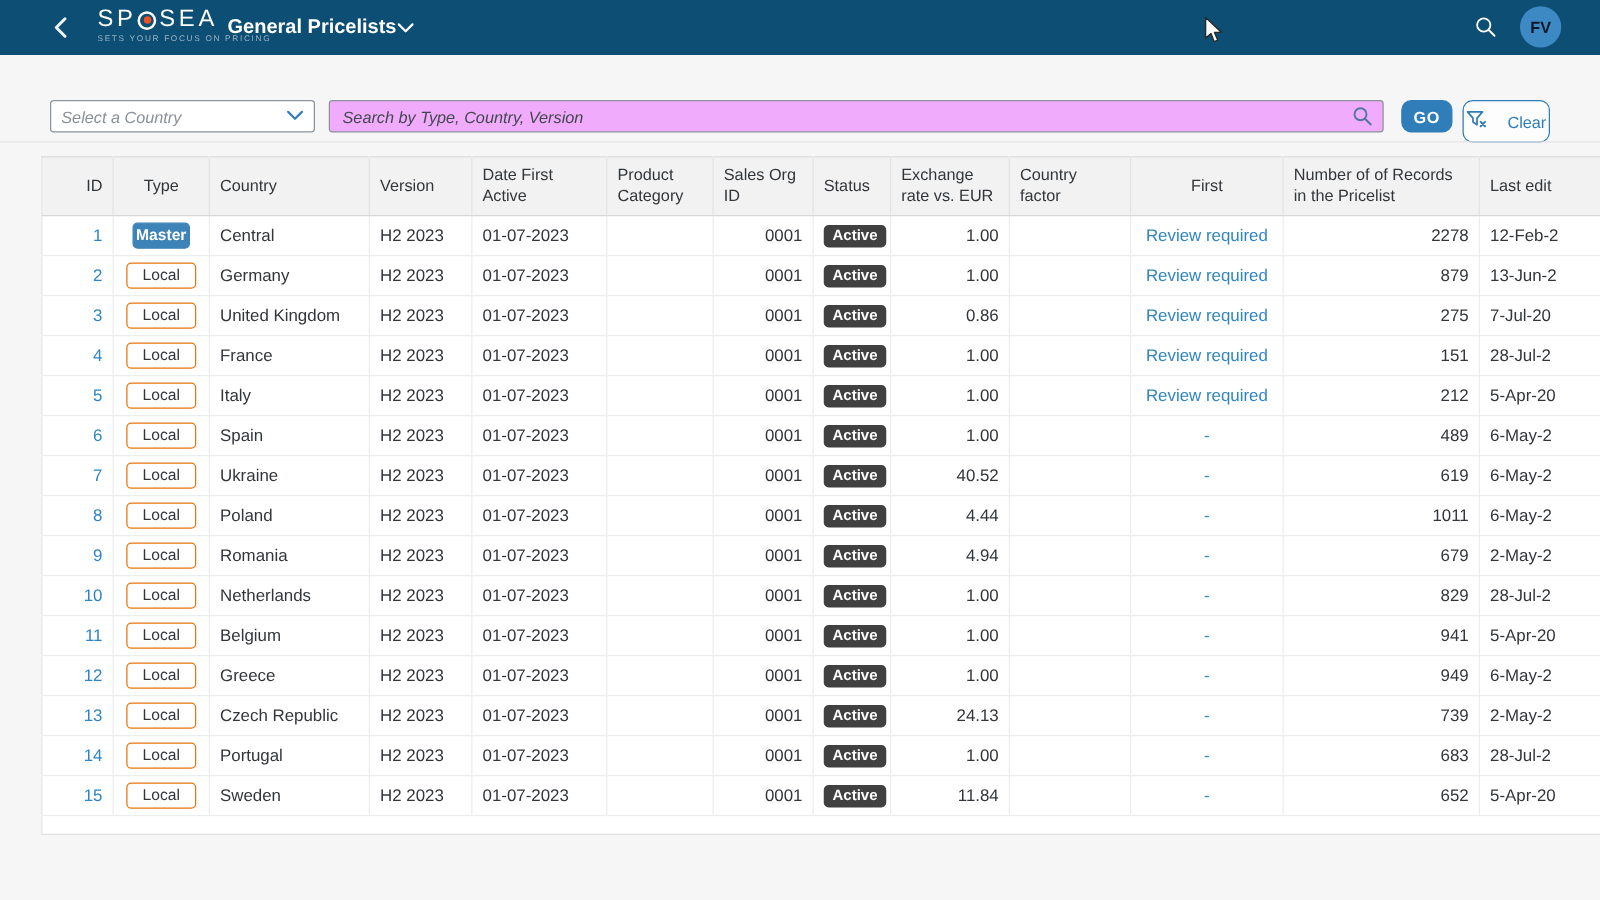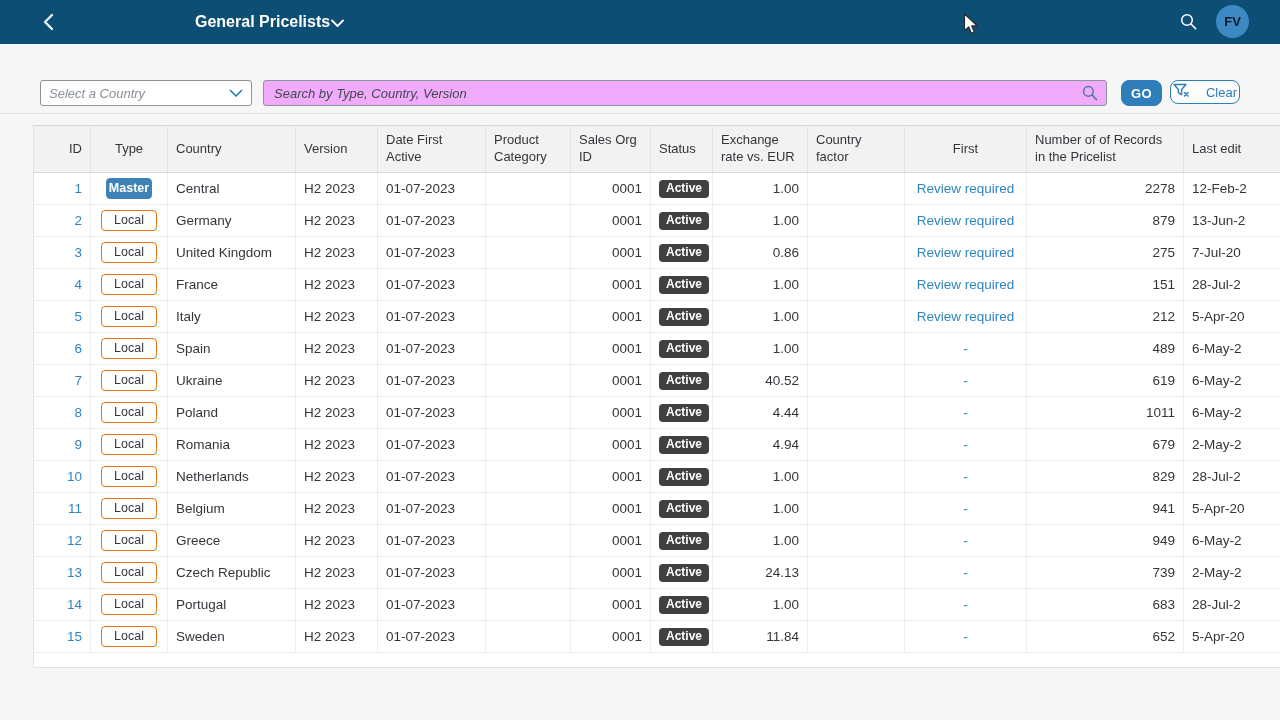--- a/index.html
+++ b/index.html
@@ -28,21 +28,21 @@
   }
   .logo-o::after {
     content:""; position:absolute; left:50%; top:50%; width:6px; height:6px;
     margin:-3px 0 0 -3px; border-radius:50%; background:#f05123;
   }
   .logo-tagline {
     margin-top:1px; font-size:6.6px; letter-spacing:1.35px;
     color:#9db4c4; white-space:nowrap;
   }
   .page-title-wrap {
-    position:absolute; left:195px; top:0; height:44px;
+    position:absolute; left:182px; top:0; height:44px;
     display:flex; align-items:center; gap:1px;
   }
   .page-title { color:#fff; font-size:16px; font-weight:bold; }
   .title-caret { margin-top:2px; cursor:pointer; }
   .shell-search { position:absolute; left:1180px; top:13px; cursor:pointer; }
   .avatar {
     position:absolute; left:1216px; top:5px; width:33px; height:33px;
     border-radius:50%; background:#3c89c4; color:#0f172a; font-size:13px;
     font-weight:bold; display:flex; align-items:center; justify-content:center;
     cursor:pointer;
@@ -67,21 +67,21 @@
   .search-input::placeholder { color:#42484e; font-style:italic; opacity:1; }
   .search-input-icon { position:absolute; right:9px; top:5px; cursor:pointer; }
   .go-btn {
     position:absolute; left:1121px; top:80px; width:41px; height:26px;
     background:#2f7db9; border:1px solid #2f7db9; border-radius:8px;
     color:#fff; font-weight:bold; font-size:13px; letter-spacing:.5px;
     display:flex; align-items:center; justify-content:center; cursor:pointer;
     font-family:"Liberation Sans", sans-serif;
   }
   .clear-btn {
-    position:absolute; left:1170px; top:80px; height:24px; width:70px;
+    position:absolute; left:1170px; top:80px; height:34px; width:70px;
     background:#fdfdfd; border:1px solid #2f7db9; border-radius:8px;
     color:#2f7db9; font-size:13px;
     display:flex; align-items:center; justify-content:center; gap:16px;
     cursor:pointer; font-family:"Liberation Sans", sans-serif;
   }
   .filter-sep { position:absolute; left:0; top:113px; width:1280px; height:1px; background:#e4e4e6; }
 
   
   .table-wrap { position:absolute; left:33px; top:125px; width:1307px; }
   table {
@@ -124,20 +124,28 @@
 </head>
 <body>
 
 <div class="shell">
   <span class="back-btn">
     <svg width="12" height="18" viewBox="0 0 12 18">
         <path d="M10 2 L3 9 L10 16" fill="none" stroke="#eef4f8" stroke-width="2.4" stroke-linecap="round" stroke-linejoin="round"></path>
       </svg>
   </span>
 
+  <div class="logo">
+    <div class="logo-line">
+      <span>SP</span>
+        <span class="logo-o"></span>
+        <span>SEA</span>
+    </div>
+    <div class="logo-tagline">SETS YOUR FOCUS ON PRICING</div>
+  </div>
 
   <div class="page-title-wrap">
     <span class="page-title">General Pricelists</span>
     <span class="title-caret">
       <svg width="13" height="9" viewBox="0 0 13 9">
           <path d="M1 1.5 L6.5 7 L12 1.5" fill="none" stroke="#fff" stroke-width="1.8" stroke-linecap="round" stroke-linejoin="round"></path>
         </svg>
     </span>
   </div>
 

